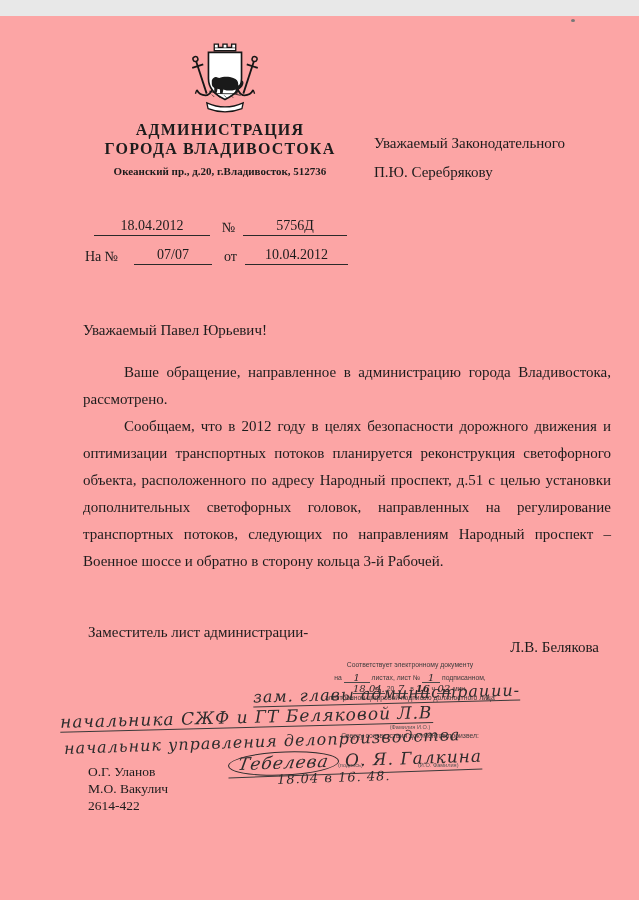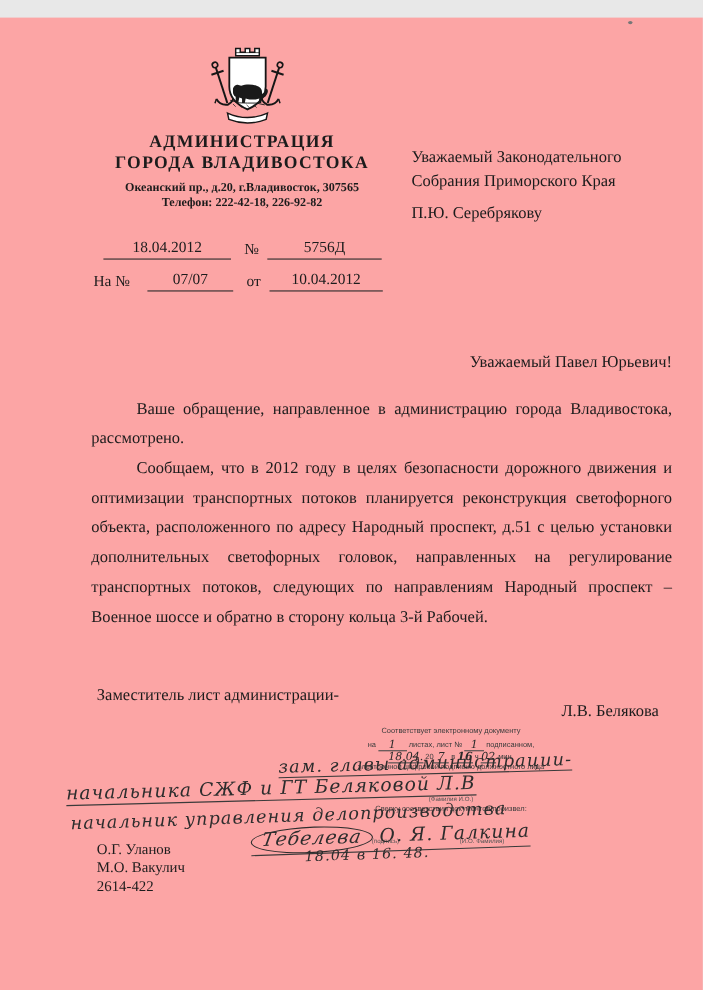--- a/index.html
+++ b/index.html
@@ -15,21 +15,21 @@
   .addr-block{margin-top:7px;font-weight:bold;font-size:11px;line-height:13px;}
   .email{text-decoration:underline;}
   
   .recipient{position:absolute;left:374px;top:116px;width:250px;font-size:15px;line-height:22px;}
   .recipient-name{margin-top:7px;}
   
   .ref-label{position:absolute;font-size:14px;}
   .ref-field{position:absolute;font-size:14px;text-align:center;border-bottom:1.3px solid #2a2a2a;height:17px;}
   
   .body-text{position:absolute;left:83px;top:301px;width:528px;font-size:15px;line-height:27px;text-align:justify;}
-  .salutation{text-align:right;margin:0 0 15px 0;}
+  .salutation{text-align:left;margin:0 0 15px 0;}
   .body-text p{margin:0;text-indent:41px;}
   
   .sig-pos{position:absolute;left:88px;top:606px;font-size:15px;line-height:20px;}
   .sig-pos .l2{padding-left:5px;}
   .sig-name{position:absolute;right:40px;top:623px;font-size:15px;}
   
   .stamp{position:absolute;left:320px;top:645px;width:180px;height:118px;
     font-family:"Liberation Sans", sans-serif;font-size:6.8px;color:#3c3c3c;z-index:1;}
   .stamp .row{position:absolute;width:100%;text-align:center;white-space:nowrap;}
   .blank{display:inline-block;border-bottom:0.8px solid #4a4a4a;min-width:18px;text-align:center;}
@@ -79,28 +79,26 @@
     <path d="M31,62 q10,4 19,3 q10,-1 19,2" stroke="#161616" stroke-width="1" fill="none"></path>
     <path d="M34,66 l3,3 M41,67 l3,3 M49,67 l3,3 M57,67 l3,3" stroke="#161616" stroke-width="0.8"></path>
 
     <path d="M28,76 q22,10 44,0 l-1.5,7 q-20.5,8 -41,0 z" fill="#fff" stroke="#161616" stroke-width="1.6"></path>
   </svg>
 
   <div class="org-block">
     <div class="org-line">АДМИНИСТРАЦИЯ</div>
     <div class="org-line">ГОРОДА  ВЛАДИВОСТОКА</div>
     <div class="addr-block">
-      <div>Океанский пр., д.20, г.Владивосток, 307565</div>
-      <div>Телефон: 222-42-18, 226-92-82</div>
+      <div>Океанский пр., д.20, г.Владивосток, 512736</div>
     </div>
   </div>
 
   <div class="recipient">
     <div>Уважаемый Законодательного</div>
-    <div>Собрания Приморского Края</div>
     <div class="recipient-name">П.Ю. Серебрякову</div>
   </div>
 
   <div class="ref-field" style="left:94px;top:202px;width:116px;">18.04.2012</div>
   <div class="ref-label" style="left:222px;top:204px;">№</div>
   <div class="ref-field" style="left:243px;top:202px;width:104px;">5756Д</div>
 
   <div class="ref-label" style="left:85px;top:233px;">На №</div>
   <div class="ref-field" style="left:134px;top:231px;width:78px;">07/07</div>
   <div class="ref-label" style="left:224px;top:233px;">от</div>

